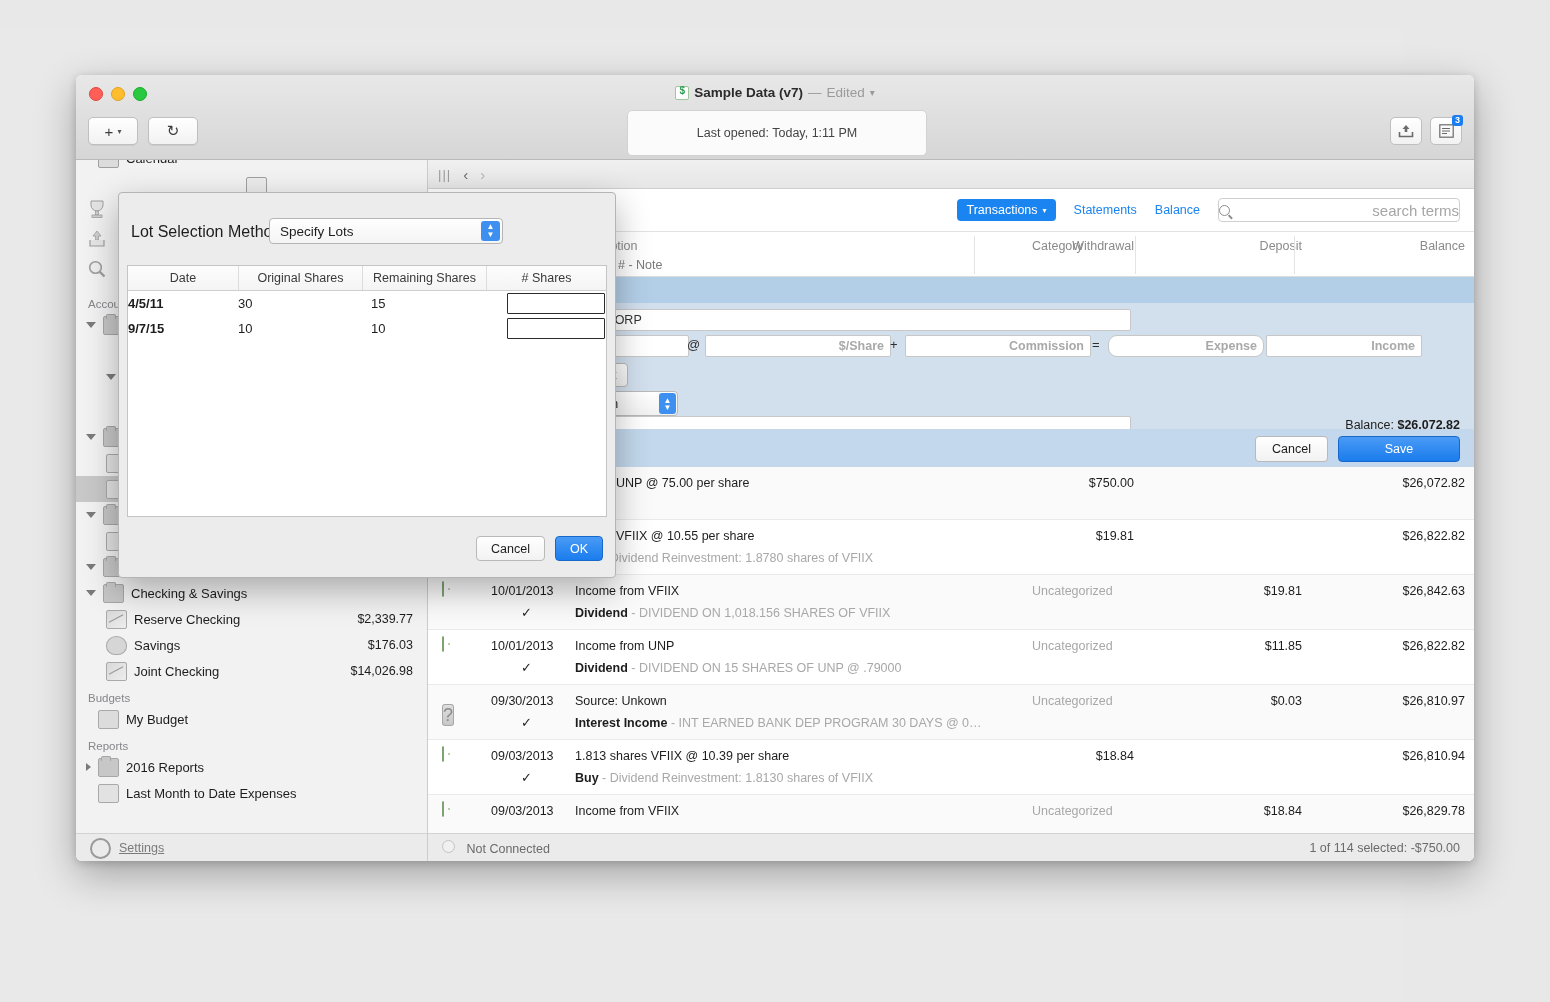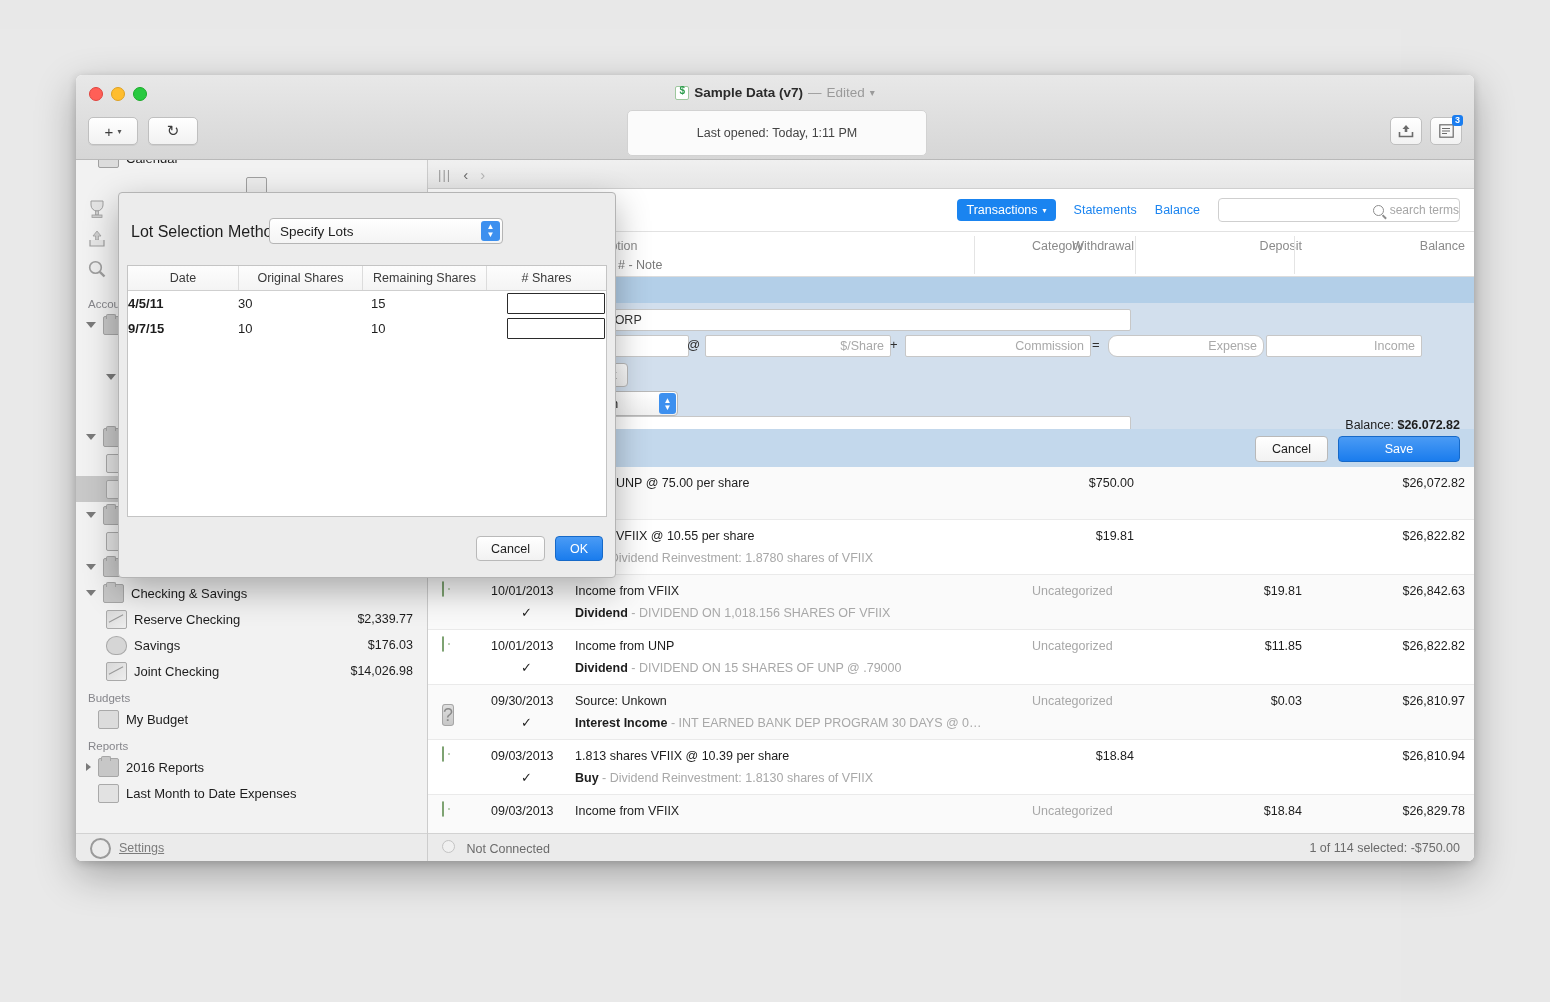--- a/index.html
+++ b/index.html
@@ -170,43 +170,43 @@
   }
   .pill {
     background:#1a84f0; color:#fff; font-size: 12.5px;
     border-radius: 4px; padding: 4px 9px;
     display:flex; align-items:center; gap:5px;
   }
   .pill .cv { font-size: 8px; }
   .tablink { color:#1a84f0; font-size: 12.5px; }
   .searchbox {
     width: 240px; height: 22px; border:1px solid #cfcfcf; border-radius: 4px;
-    background:#fff; display:flex; align-items:center; justify-content:flex-end; gap:6px;
-    color:#a6a6a6; font-size: 12px;
+    background:#fff; display:flex; align-items:center; justify-content:space-between; gap:6px;
+    color:#a6a6a6; font-size: 15px;
   }
   .mag { width: 9px; height: 9px; border: 1.5px solid #8d8d8d; border-radius:50%; position:relative; display:inline-block;}
   .mag::after{content:"";position:absolute;right:-4px;bottom:-3px;width:5px;height:1.5px;background:#8d8d8d;transform:rotate(45deg);}
 
   .colhead {
     height: 44px; background:#fff; border-bottom: 1px solid #dcdcdc;
     position: relative; font-size: 12.5px; color: #8a8a8a;
   }
   .colhead .c { position:absolute; }
   .colhead .sep { position:absolute; top:4px; bottom:2px; width:1px; background:#e4e4e4; }
 
   
   .editform { background:#d2dfed; position: relative; }
   .sel-strip { height: 26px; background:#b3cfe8; position:relative; }
   .efield {
     background:#fff; border:1px solid #c7c7c7; border-radius: 2px;
     height: 20px; font-size: 12.5px; color:#333;
     display:flex; align-items:center; padding: 0 6px;
     position:absolute;
   }
-  .efield.ph { color:#a9a9a9; justify-content: flex-end; }
+  .efield.ph { color:#a9a9a9; justify-content: flex-end; font-weight: bold; }
   .op { position:absolute; font-size: 13px; color:#2f2f2f; }
   .minibtn {
     position:absolute; background:linear-gradient(to bottom,#ffffff,#f1f1f1);
     border:1px solid #b9b9b9; border-radius:4px; height:22px;
     display:flex;align-items:center;justify-content:center;
     padding: 0 10px; font-size: 12.5px; color:#2b2b2b;
   }
   .popupbtn {
     position:absolute; height: 23px; background:linear-gradient(to bottom,#ffffff,#f1f1f1);
     border:1px solid #b9b9b9; border-radius:4px;

